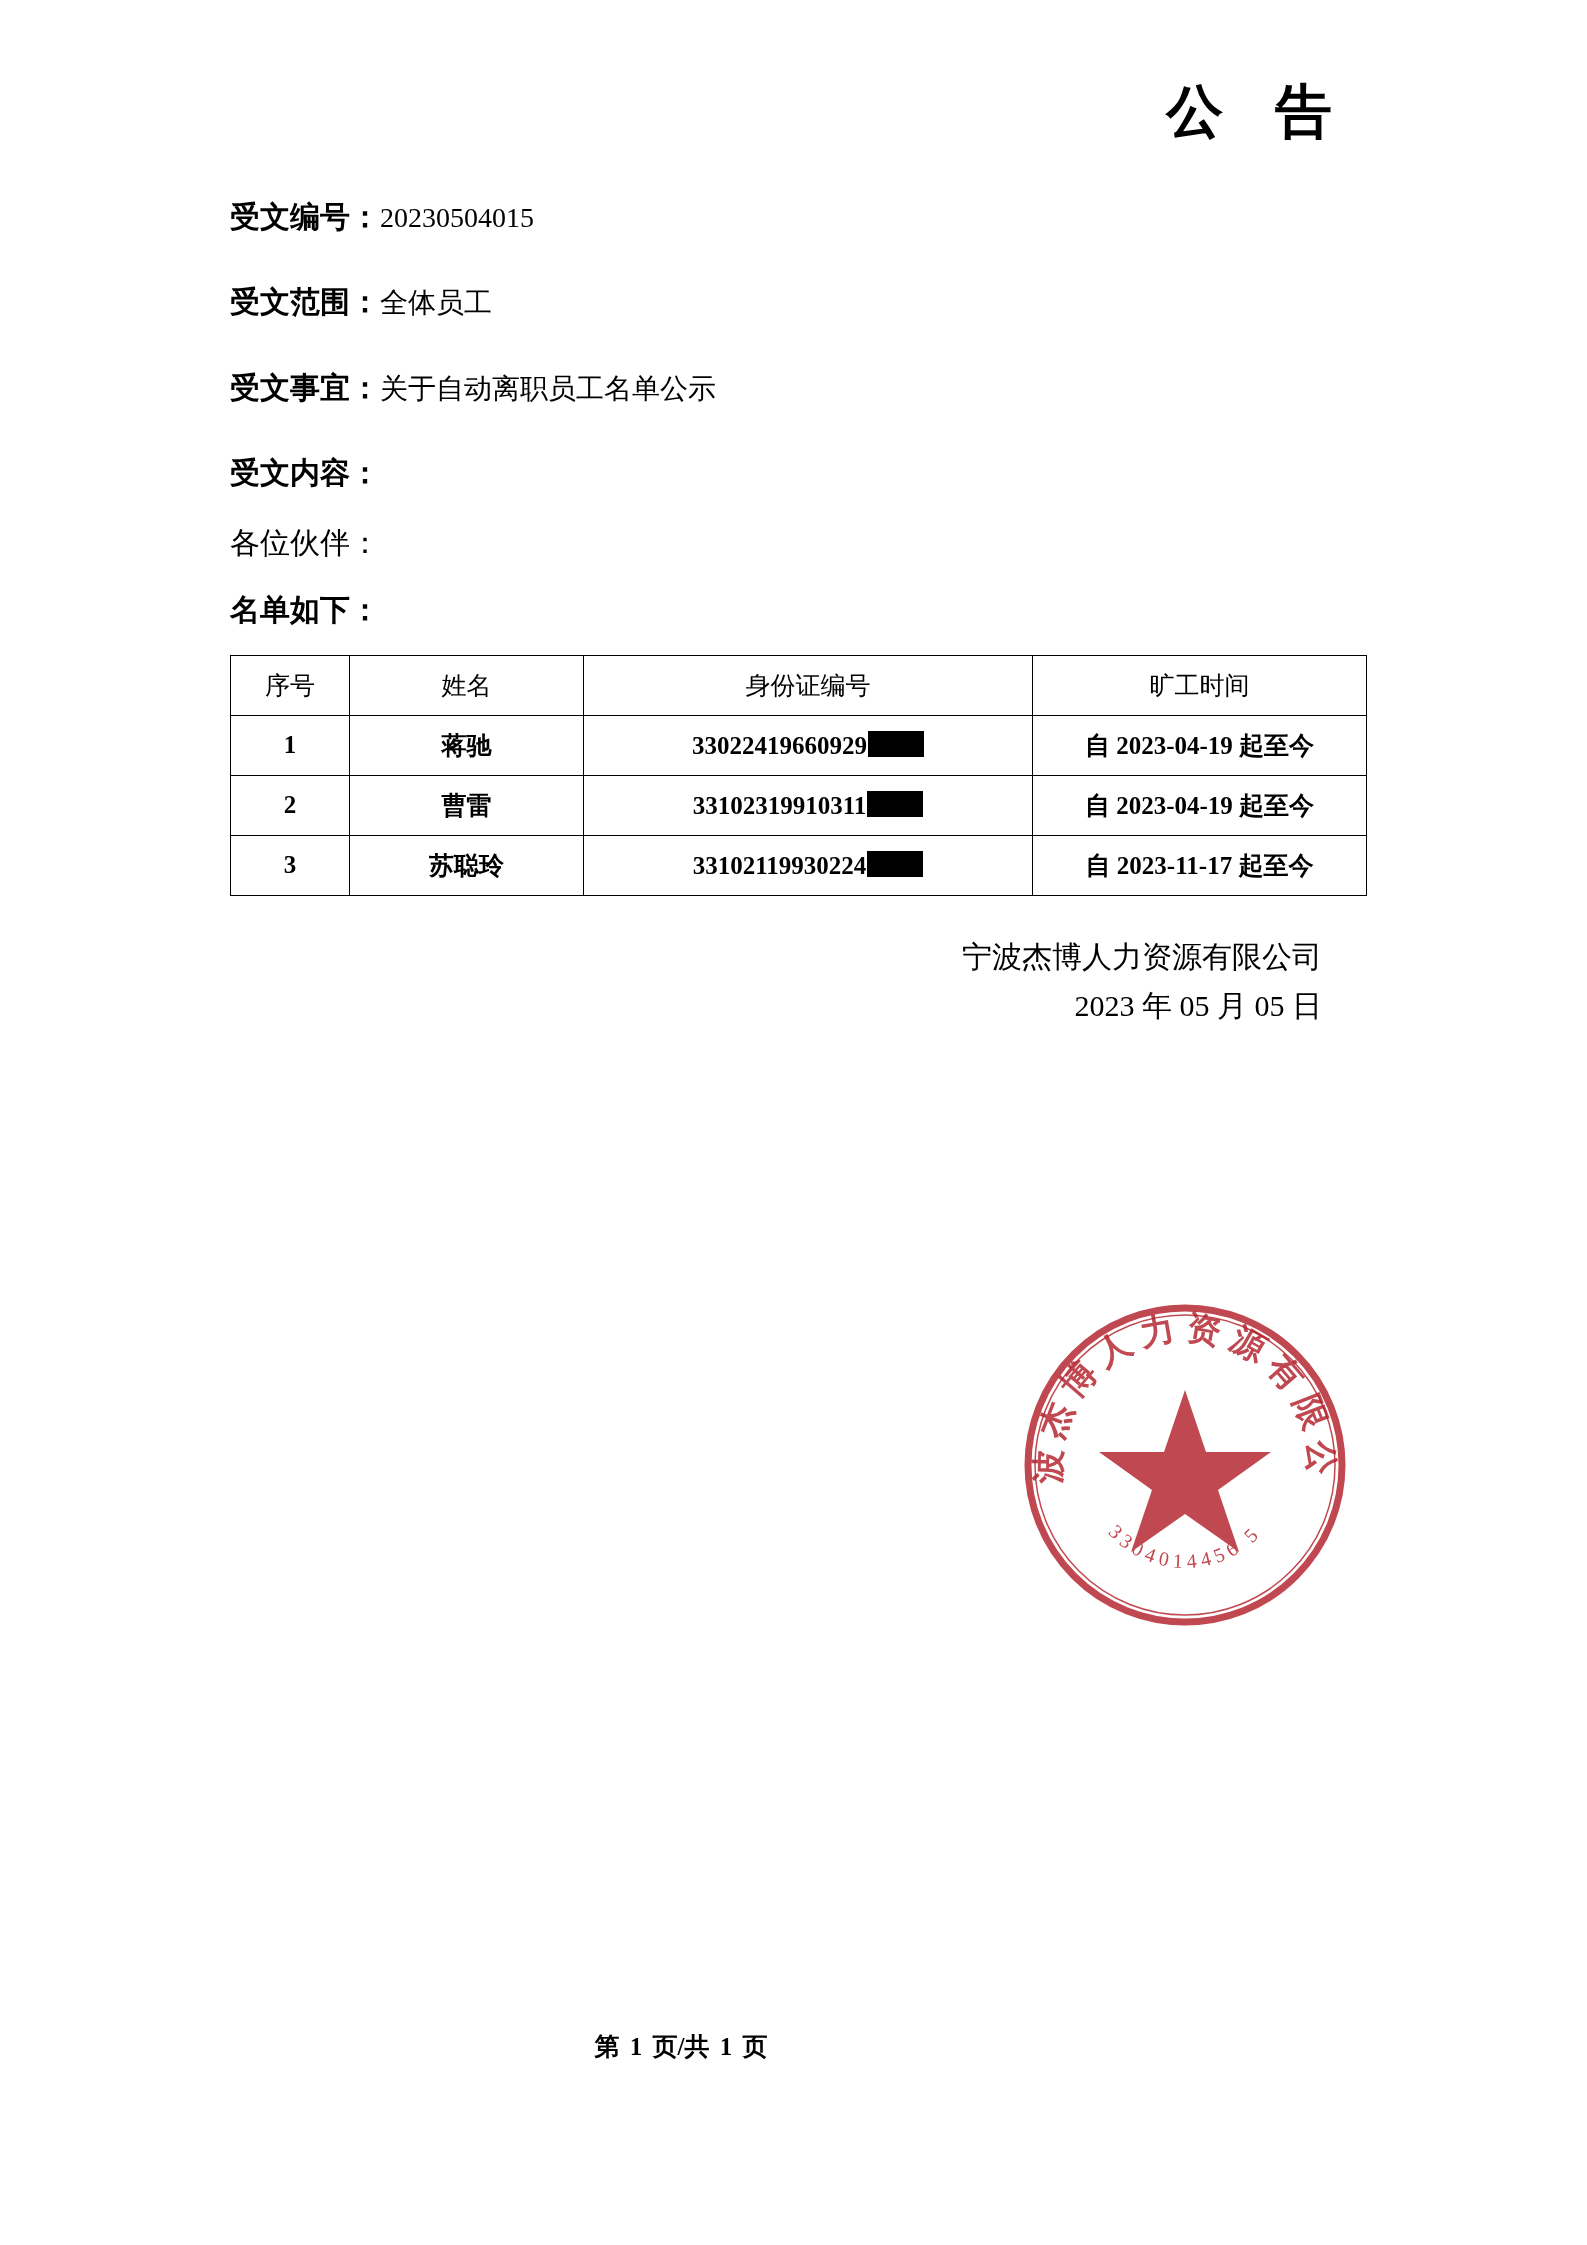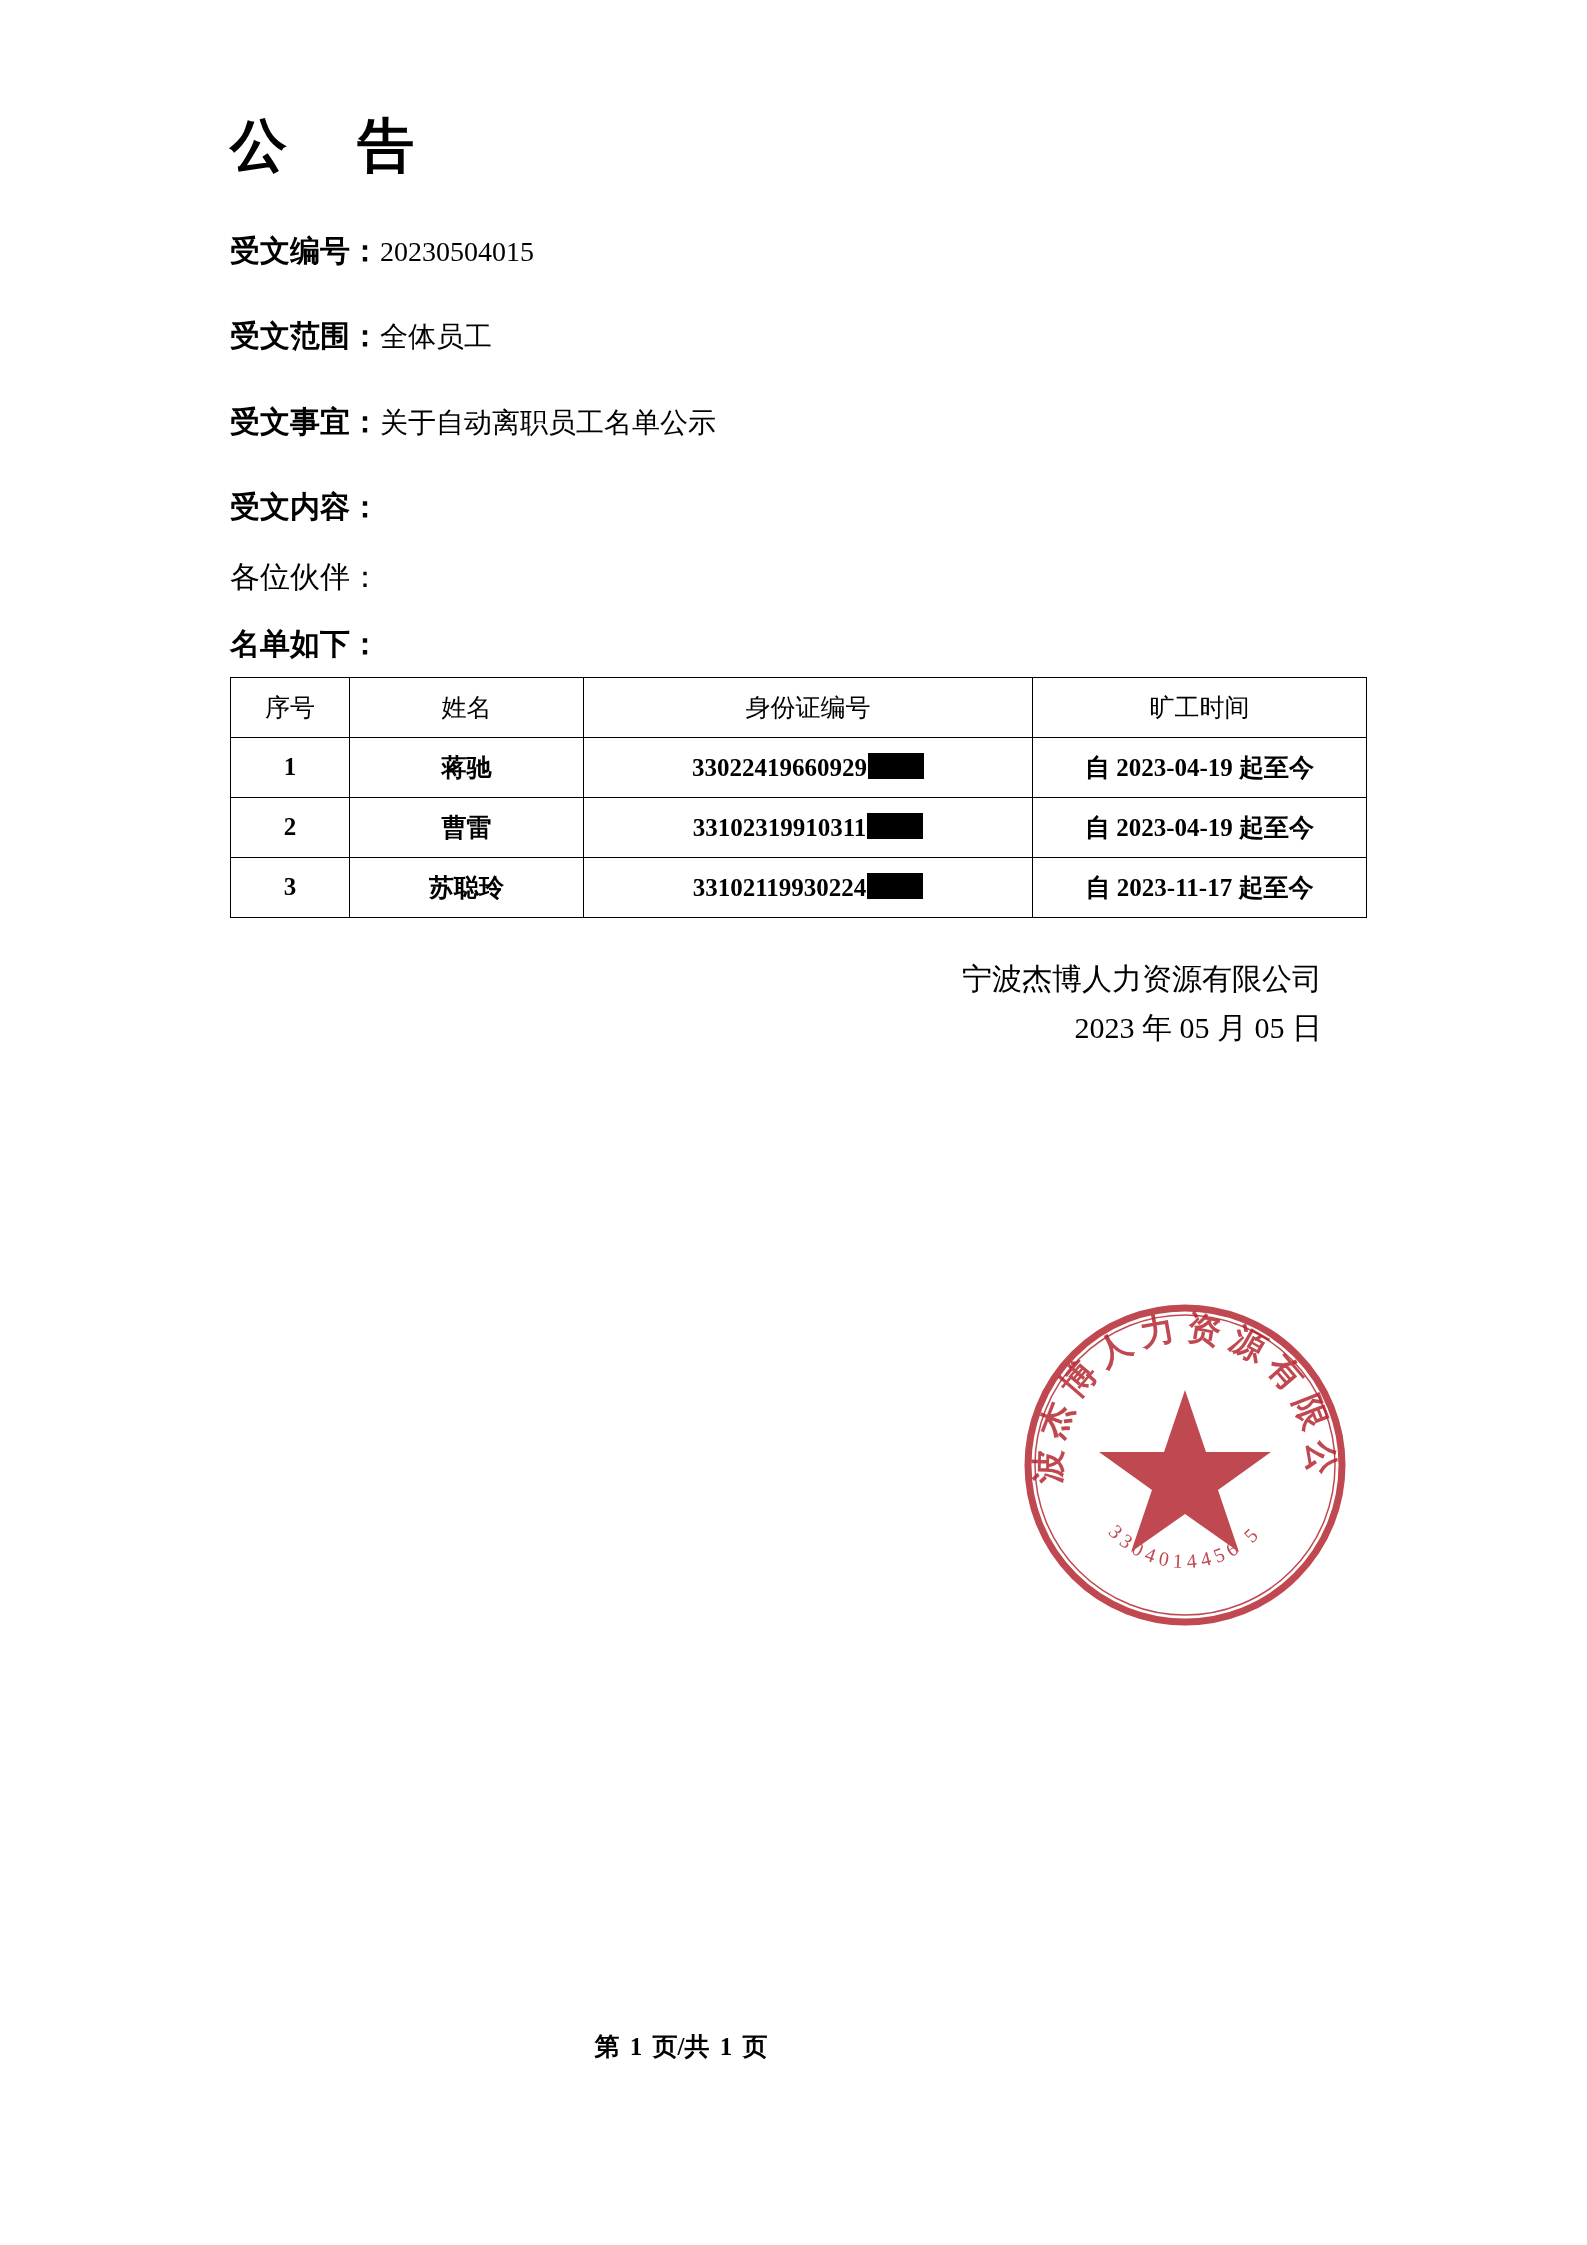--- a/index.html
+++ b/index.html
@@ -20,27 +20,27 @@
     overflow: hidden;
   }
   .doc-body {
     position: absolute;
     left: 230px;
     top: 0;
     width: 1120px;
     height: 2245px;
   }
   .doc-title {
-    text-align: left;
+    text-align: right;
     font-size: 57px;
     font-weight: bold;
     letter-spacing: 18px;
-    margin-top: 108px;
+    margin-top: 74px;
     margin-bottom: 0;
-    font-family: Liberation Mono, monospace;
+    font-family: Liberation Sans, sans-serif;
   }
   .field-row {
     font-size: 30px;
     margin-top: 46px;
     line-height: 1.3;
     white-space: nowrap;
   }
   .field-row:first-of-type {
     margin-top: 94px;
   }
@@ -67,21 +67,21 @@
     text-justify: inter-ideograph;
     text-indent: 60px;
   }
   .list-intro {
     font-size: 30px;
     font-weight: bold;
     margin-top: 26px;
   }
   table.people {
     border-collapse: collapse;
-    margin-top: 12px;
+    margin-top: 24px;
     width: 1100px;
     table-layout: fixed;
     padding-left: 8px;
   }
   table.people td, table.people th {
     border: 1.5px solid #000000;
     text-align: center;
     vertical-align: middle;
     font-size: 25px;
     padding: 13px 4px;

